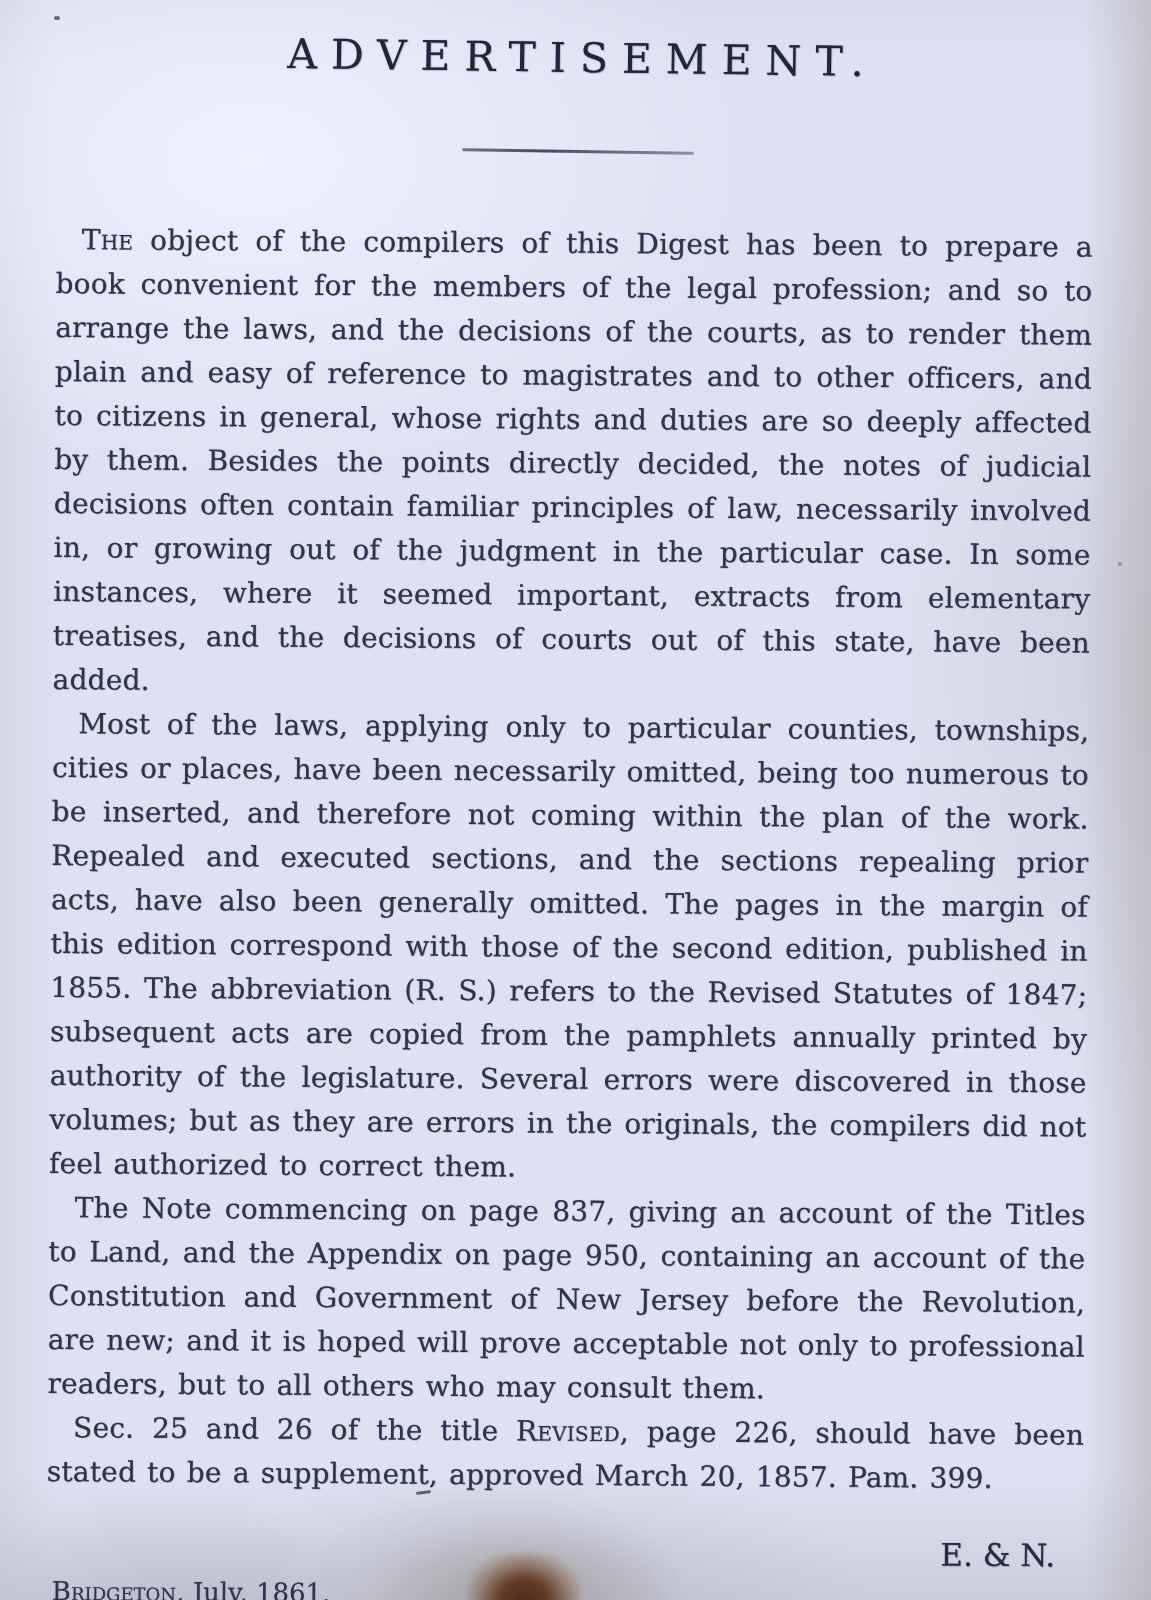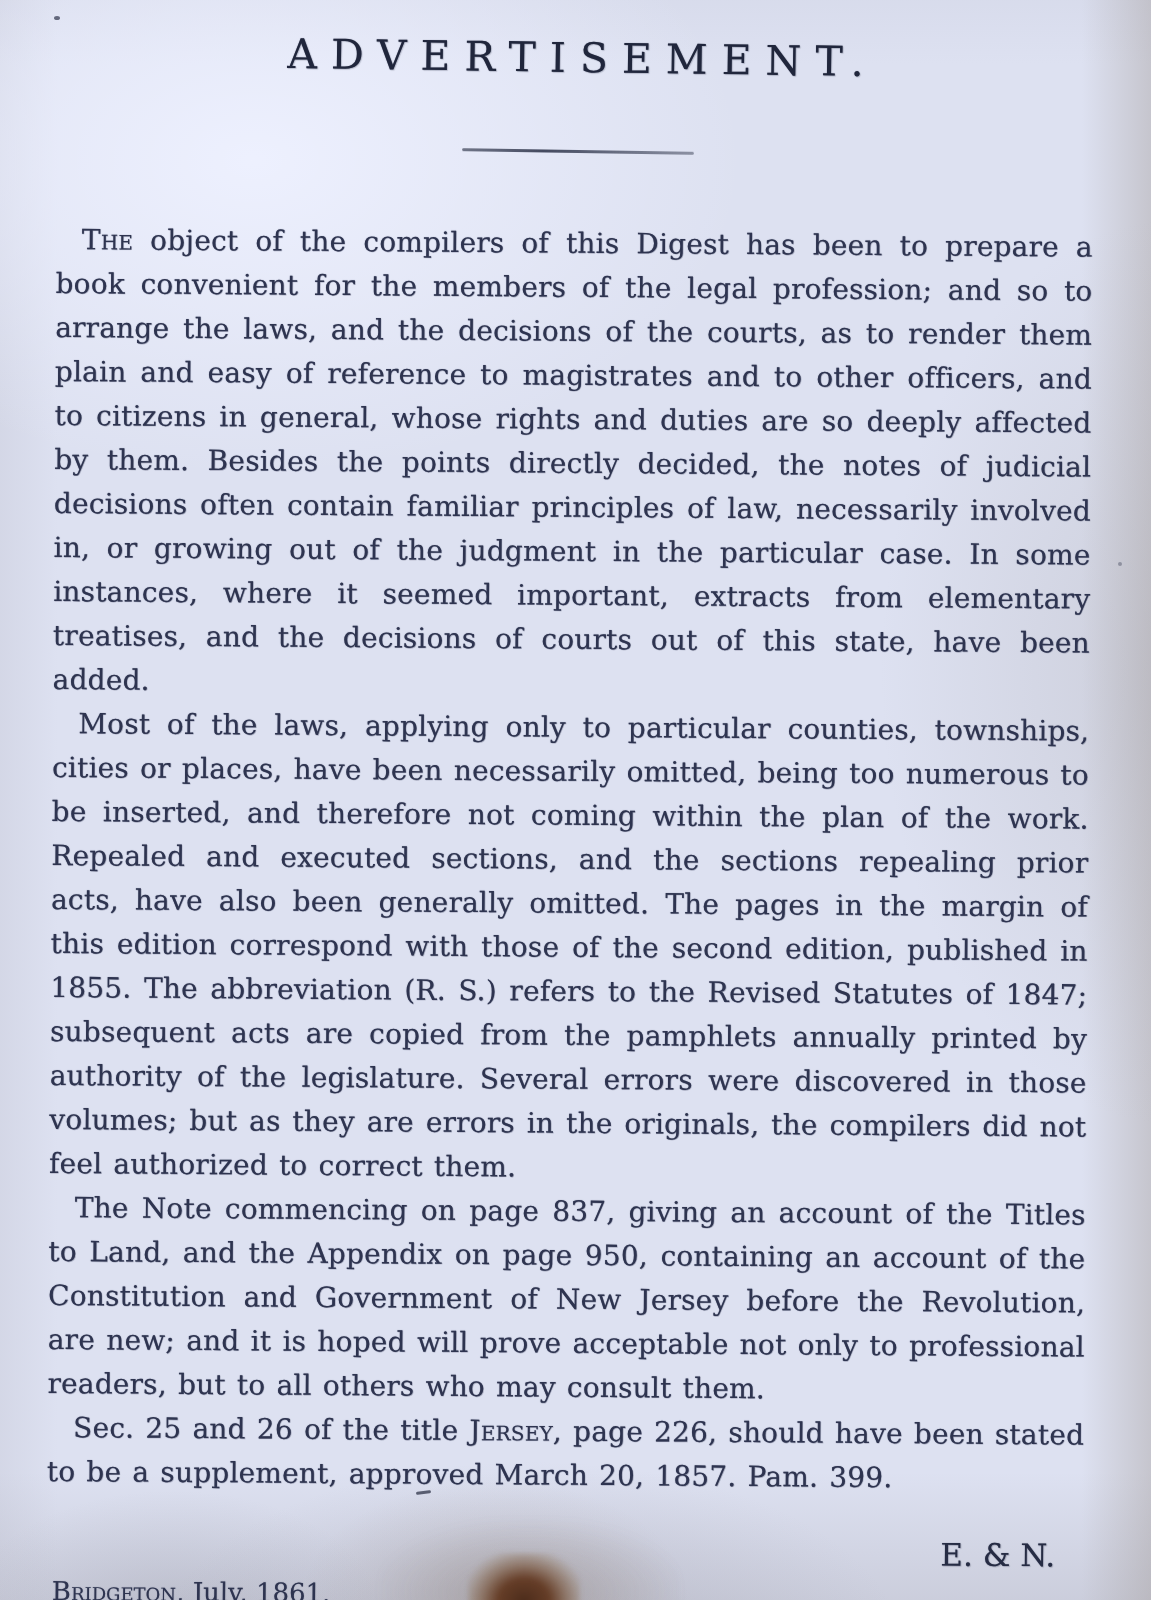--- a/index.html
+++ b/index.html
@@ -113,21 +113,21 @@
 <div class="page">
 
   <h1 class="title">ADVERTISEMENT.</h1>
 
   <div class="rule"></div>
 
   <div class="content">
     <p class="para"><span class="sc">The</span><span> object of the compilers of this Digest has been to prepare a book convenient for the members of the legal profession; and so to arrange the laws, and the decisions of the courts, as to render them plain and easy of reference to magistrates and to other officers, and to citizens in general, whose rights and duties are so deeply affected by them.  Besides the points directly decided, the notes of judicial decisions often contain familiar principles of law, necessarily involved in, or growing out of the judgment in the particular case.  In some instances, where it seemed important, extracts from elementary treatises, and the decisions of courts out of this state, have been added.</span></p>
     <p class="para"><span>Most of the laws, applying only to particular counties, townships, cities or places, have been necessarily omitted, being too numerous to be inserted, and therefore not coming within the plan of the work.  Repealed and executed sections, and the sections repealing prior acts, have also been generally omitted.  The pages in the margin of this edition correspond with those of the second edition, published in 1855.  The abbreviation (R. S.) refers to the Revised Statutes of 1847; subsequent acts are copied from the pamphlets annually printed by authority of the legislature.  Several errors were discovered in those volumes; but as they are errors in the originals, the compilers did not feel authorized to correct them.</span></p>
     <p class="para"><span>The Note commencing on page 837, giving an account of the Titles to Land, and the Appendix on page 950, containing an account of the Constitution and Government of New Jersey before the Revolution, are new; and it is hoped will prove acceptable not only to professional readers, but to all others who may consult them.</span></p>
-    <p class="para"><span>Sec. 25 and 26 of the title </span><span class="sc">Jersey</span><span>, page 226, should have been stated to be a supplement, approved March 20, 1857.  Pam. 399.</span></p>
+    <p class="para"><span>Sec. 25 and 26 of the title </span><span class="sc">Revised</span><span>, page 226, should have been stated to be a supplement, approved March 20, 1857.  Pam. 399.</span></p>
 
     <div class="signature">E. &amp; N.</div>
 
     <div class="dateline"><span class="sc">Bridgeton,</span><span> July, 1861.</span></div>
   </div>
 
   <div class="smudge-halo"></div>
   <div class="smudge"></div>
   <div class="speck speck-1"></div>
   <div class="speck speck-2"></div>

